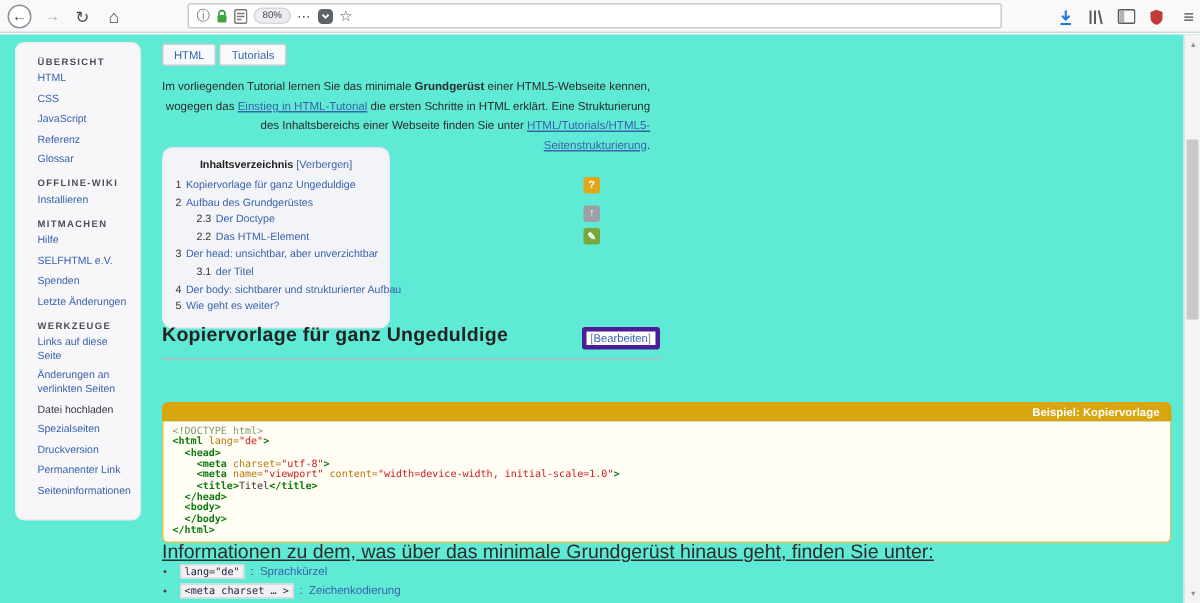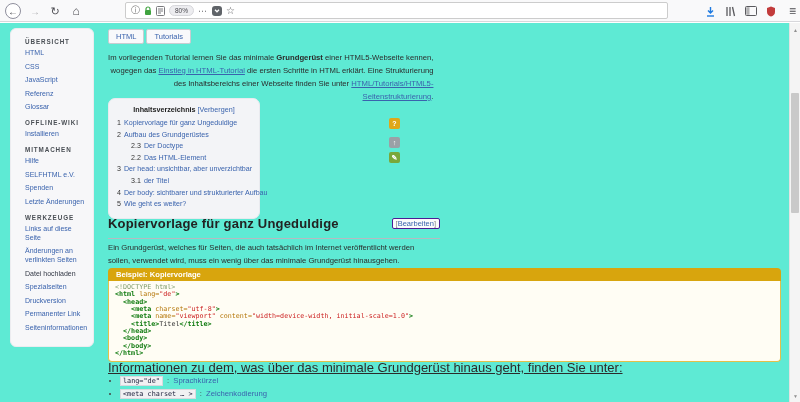--- a/index.html
+++ b/index.html
@@ -52,28 +52,28 @@
   .toc-row .lbl { color:#3a63ad; }
   .toc-row.lvl2 { padding-left:14px; }
 
   .fab { position:absolute; left:281px; width:11px; height:11px; border-radius:2px; color:#fff; font-size:7px; font-weight:bold; display:flex; align-items:center; justify-content:center; cursor:pointer; }
   .fab-help { top:95px; background:#dfa719; }
   .fab-top { top:114px; background:#9aa0a6; }
   .fab-edit { top:129px; background:#79a83a; }
 
   .h2row { position:absolute; top:191px; left:0; width:332px; border-bottom:1px solid #b5bac0; padding-bottom:6px; }
   .h2row h2 { display:inline; font-size:13px; font-weight:600; color:#222; letter-spacing:0.2px; }
-  .editsection { float:right; font-size:7.5px; margin-top:4px; border:1px solid #4c1d95; border-radius:2px; padding:0 3px; background:#fbfbfc; cursor:pointer; }
+  .editsection { float:right; font-size:7.5px; margin-top:4px; border:3px solid #4c1d95; border-radius:2px; padding:0 3px; background:#fbfbfc; cursor:pointer; }
   .editsection .brk { color:#888; }
   .editsection .lbl { color:#3a63ad; }
 
   .para { position:absolute; top:219px; left:0; font-size:7.7px; line-height:12.9px; color:#2b2b2b; white-space:nowrap; }
 
   .example { position:absolute; top:245px; left:0; width:673px; }
-  .example-header { background:#d8a50d; border-radius:4px 4px 0 0; color:#fff; font-size:7.6px; font-weight:bold; padding:2px 8px 2px 8px; height:13px; }
+  .example-header { background:#d8a50d; border-radius:4px 4px 0 0; color:#fff; font-size:7.6px; font-weight:bold; padding:2px 8px 2px 8px; height:13px;text-align:right; }
   .example-body { background:#fffdf4; border:1px solid #e3c04a; border-top:none; border-radius:0 0 4px 4px; padding:3px 6px 4px 6px; }
   .code-line { font-family:"DejaVu Sans Mono", monospace; font-size:6.7px; line-height:7.35px; white-space:pre; }
   .tok-tag { color:#0f7a0f; font-weight:bold; }
   .tok-attr { color:#b5770a; }
   .tok-val { color:#cb1f1f; }
   .tok-doctype { color:#7d9b6a; }
   .tok-text { color:#333; }
   .tok-plain { color:#333; }
 
   .info { position:absolute; top:337px; left:0; font-size:13px; color:#2b2b2b; white-space:nowrap;text-decoration:underline; }
@@ -212,21 +212,20 @@
 
       <div class="fab fab-help">?</div>
       <div class="fab fab-top">↑</div>
       <div class="fab fab-edit">✎</div>
 
       <div class="h2row">
         <span class="editsection"><span class="brk">[</span><span class="lbl">Bearbeiten</span><span class="brk">]</span></span>
         <h2>Kopiervorlage für ganz Ungeduldige</h2>
       </div>
 
-      <p class="para"><span class="seg plain">Ein Grundgerüst, welches für Seiten, die auch tatsächlich im Internet veröffentlicht werden</span><br><span class="seg plain">sollen, verwendet wird, muss ein wenig über das minimale Grundgerüst hinausgehen.</span></p>
 
       <div class="example">
         <div class="example-header">Beispiel: Kopiervorlage</div>
         <div class="example-body">
             <div class="code-line"><span class="tok-doctype">&lt;!DOCTYPE html&gt;</span></div>
             <div class="code-line"><span class="tok-tag">&lt;html</span><span class="tok-attr"> lang=</span><span class="tok-val">"de"</span><span class="tok-tag">&gt;</span></div>
             <div class="code-line"><span class="tok-plain">  </span><span class="tok-tag">&lt;head&gt;</span></div>
             <div class="code-line"><span class="tok-plain">    </span><span class="tok-tag">&lt;meta</span><span class="tok-attr"> charset=</span><span class="tok-val">"utf-8"</span><span class="tok-tag">&gt;</span></div>
             <div class="code-line"><span class="tok-plain">    </span><span class="tok-tag">&lt;meta</span><span class="tok-attr"> name=</span><span class="tok-val">"viewport"</span><span class="tok-attr"> content=</span><span class="tok-val">"width=device-width, initial-scale=1.0"</span><span class="tok-tag">&gt;</span></div>
             <div class="code-line"><span class="tok-plain">    </span><span class="tok-tag">&lt;title&gt;</span><span class="tok-text">Titel</span><span class="tok-tag">&lt;/title&gt;</span></div>

